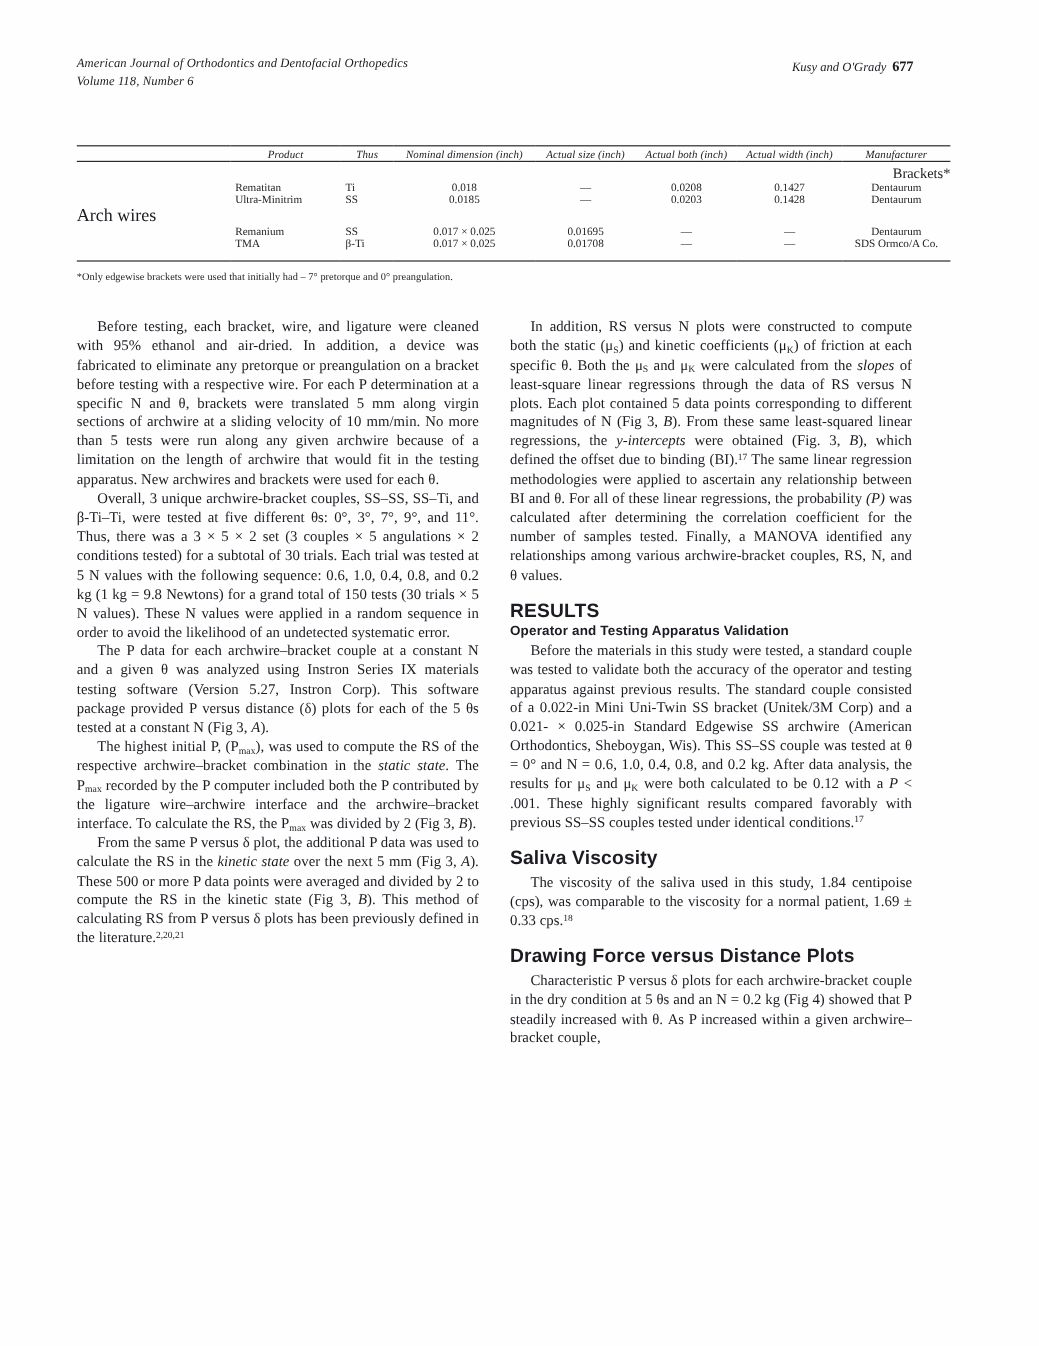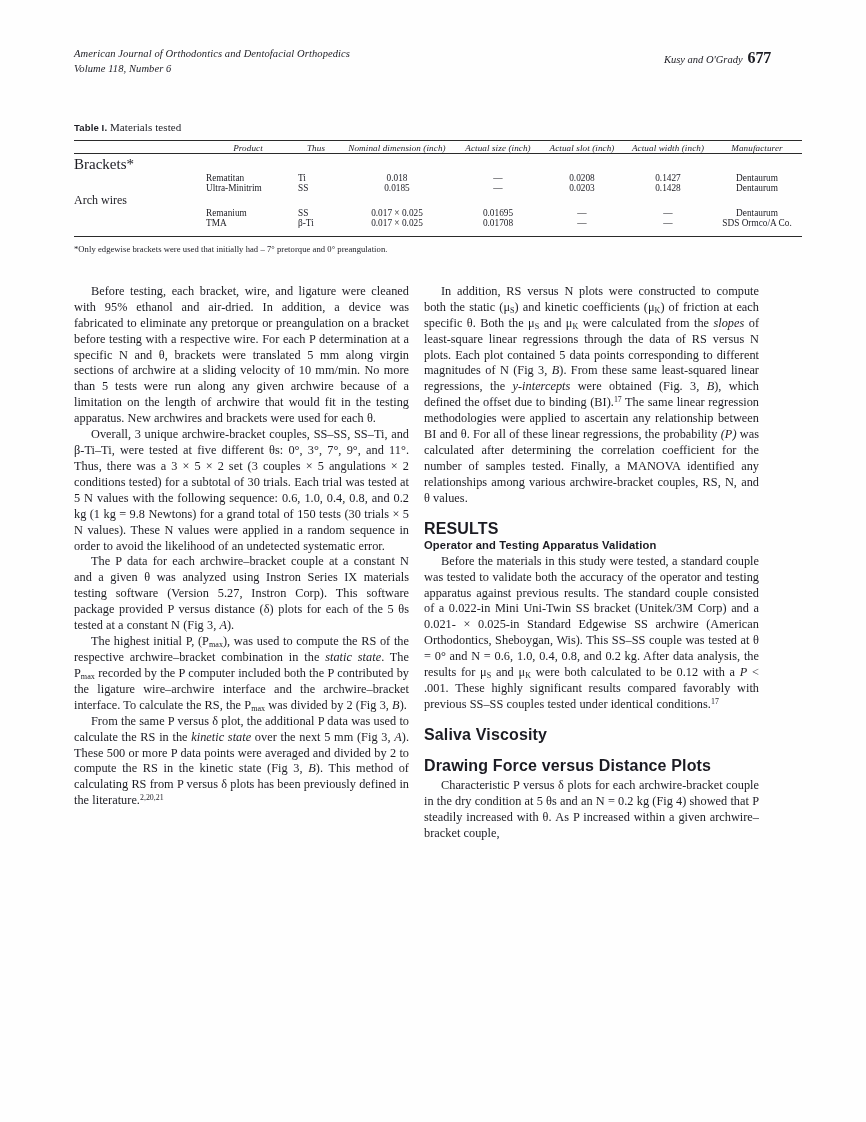--- a/index.html
+++ b/index.html
@@ -17,21 +17,21 @@
   }
   .page {
     position: absolute;
     left: 0; top: 0;
     width: 866px;
     height: 1122px;
     background: #fefefe;
   }
   .content {
     position: absolute;
-    left: 74px;
+    left: 64px;
     top: 47px;
     width: 697px;
   }
 
   
   .runhead {
     display: flex;
     justify-content: space-between;
     align-items: flex-start;
     font-size: 10.5px;
@@ -45,21 +45,21 @@
   .runhead-left .vol-num { font-style: italic; }
   .runhead-right {
     text-align: right;
     font-style: italic;
     white-space: nowrap;
     padding-top: 0px;
   }
   .runhead-right .pageno {
     font-style: normal;
     font-weight: bold;
-    font-size: 16px;
+    font-size: 12px;
     margin-left: 5px;
     letter-spacing: -0.2px;
   }
 
   
   .table-block {
     margin-top: 44px;
   }
   .table-caption {
     font-size: 10.5px;
@@ -89,28 +89,28 @@
   .rule-bot td { border-top: 1.6px solid #2a2a2a; height: 2px; }
   thead th {
     font-style: italic;
     font-weight: normal;
     padding: 5px 2px 6px 2px;
     font-size: 9.1px;
     letter-spacing: 0.1px;
   }
   thead th.col-blank { text-align: left; }
   td.group {
-    text-align: left;
+    text-align: right;
     padding: 8px 0 0 0;
-    font-size: 15px;
+    font-size: 12px;
   }
   td.group-tight {
     text-align: left;
     padding: 7px 0 0 0;
-    font-size: 12px;
+    font-size: 15px;
   }
   tbody td {
     text-align: center;
     padding: 2px 2px;
     font-size: 9.3px;
   }
   tbody td.c-product { text-align: left; padding-left: 4px; margin-top: 24px; }
   tbody td.c-alloy { text-align: left; padding-left: 4px; }
   tbody td.c-mfr { text-align: center; }
   .dash { font-size: 9.3px; }
@@ -118,21 +118,21 @@
   .table-note {
     font-size: 8.6px;
     margin-top: 5px;
     letter-spacing: 0.05px;
   }
 
   
   .columns {
     margin-top: 30px;
     display: flex;
-    gap: 15px;
+    gap: 26px;
     align-items: flex-start;
   }
   .col {
     width: 335px;
     flex: 0 0 335px;
   }
   .col p {
     margin: 0;
     font-size: 12.3px;
     line-height: 1.295;
@@ -183,24 +183,20 @@
       <div class="runhead-left">
         <div>American Journal of Orthodontics and Dentofacial Orthopedics</div>
         <div class="vol-num">Volume 118, Number 6</div>
       </div>
       <div class="runhead-right">
         <span>Kusy and O'Grady</span><span class="pageno">677</span>
       </div>
     </div>
 
     <div class="table-block">
-      <div class="table-caption">
-        <span class="tlabel">Table I.</span>
-        <span class="ttext">Materials tested</span>
-      </div>
       <table class="materials">
         <colgroup>
           <col style="width:128px">
           <col style="width:92px">
           <col style="width:44px">
           <col style="width:118px">
           <col style="width:84px">
           <col style="width:84px">
           <col style="width:88px">
           <col style="width:90px">
@@ -208,21 +204,21 @@
         <thead>
           <tr class="rule-top">
               <td colspan="8"></td>
             </tr>
           <tr>
             <th class="col-blank"></th>
             <th>Product</th>
             <th>Thus</th>
             <th>Nominal dimension (inch)</th>
             <th>Actual size (inch)</th>
-            <th>Actual slot (inch)</th>
+            <th>Actual both (inch)</th>
             <th>Actual width (inch)</th>
             <th>Manufacturer</th>
           </tr>
           <tr class="rule-mid">
               <td colspan="8"></td>
             </tr>
         </thead>
         <tbody>
           <tr>
             <td class="group" colspan="8">Brackets*</td>
@@ -297,20 +293,21 @@
 
       <div class="col">
         <p><span>In addition, RS versus N plots were constructed to compute both the static (μ</span><sub>S</sub><span>) and kinetic coefficients (μ</span><sub>K</sub><span>) of friction at each specific θ. Both the μ</span><sub>S</sub><span> and μ</span><sub>K</sub><span> were calculated from the </span><i>slopes</i><span> of least-square linear regressions through the data of RS versus N plots. Each plot contained 5 data points corresponding to different magnitudes of N (Fig 3, </span><i>B</i><span>). From these same least-squared linear regressions, the </span><i>y-intercepts</i><span> were obtained (Fig. 3, </span><i>B</i><span>), which defined the offset due to binding (BI).</span><sup>17</sup><span> The same linear regression methodologies were applied to ascertain any relationship between BI and θ. For all of these linear regressions, the probability </span><i>(P)</i><span> was calculated after determining the correlation coefficient for the number of samples tested. Finally, a MANOVA identified any relationships among various archwire-bracket couples, RS, N, and θ values.</span></p>
 
         <h2 class="sec results">RESULTS</h2>
         <h2 class="sub">Operator and Testing Apparatus Validation</h2>
 
         <p><span>Before the materials in this study were tested, a standard couple was tested to validate both the accuracy of the operator and testing apparatus against previous results. The standard couple consisted of a 0.022-in Mini Uni-Twin SS bracket (Unitek/3M Corp) and a 0.021- × 0.025-in Standard Edgewise SS archwire (American Orthodontics, Sheboygan, Wis). This SS–SS couple was tested at θ = 0° and N = 0.6, 1.0, 0.4, 0.8, and 0.2 kg. After data analysis, the results for μ</span><sub>S</sub><span> and μ</span><sub>K</sub><span> were both calculated to be 0.12 with a </span><i>P</i><span> &lt; .001. These highly significant results compared favorably with previous SS–SS couples tested under identical conditions.</span><sup>17</sup></p>
 
         <h2 class="sec">Saliva Viscosity</h2>
+        <p><span>The viscosity of the saliva used in this study, 1.84 centipoise (cps), was comparable to the viscosity for a normal patient, 1.69 ± 0.33 cps.</span><sup>18</sup></p>
 
         <h2 class="sec">Drawing Force versus Distance Plots</h2>
         <p>Characteristic P versus δ plots for each archwire-bracket couple in the dry condition at 5 θs and an N = 0.2 kg (Fig 4) showed that P steadily increased with θ. As P increased within a given archwire–bracket couple,</p>
       </div>
 
     </div>
   </div>
 </div>
 
 </body></html>

